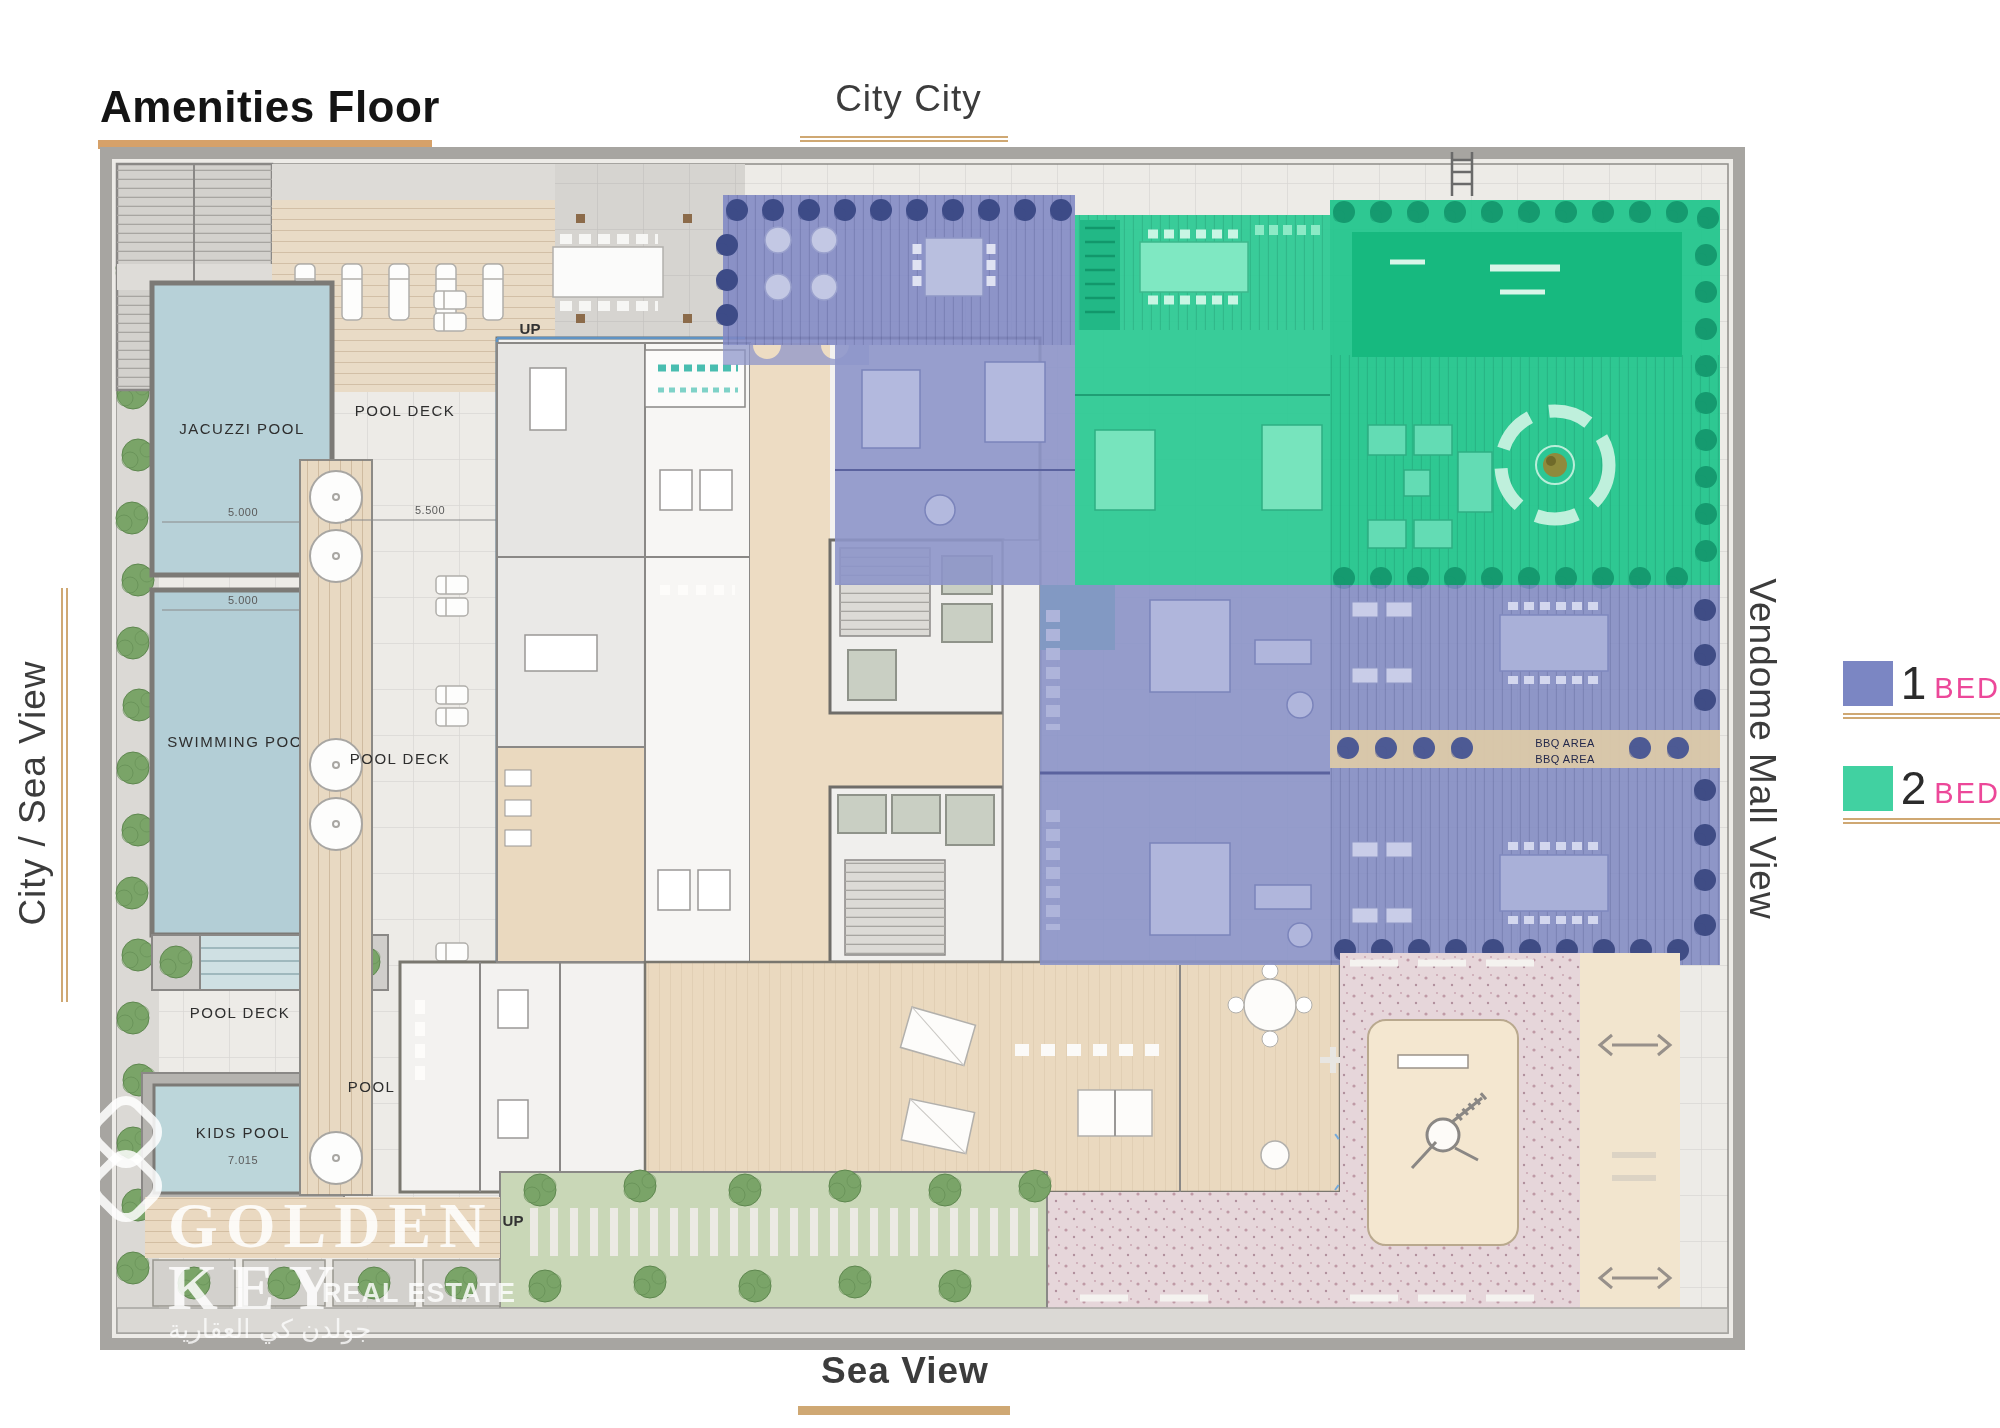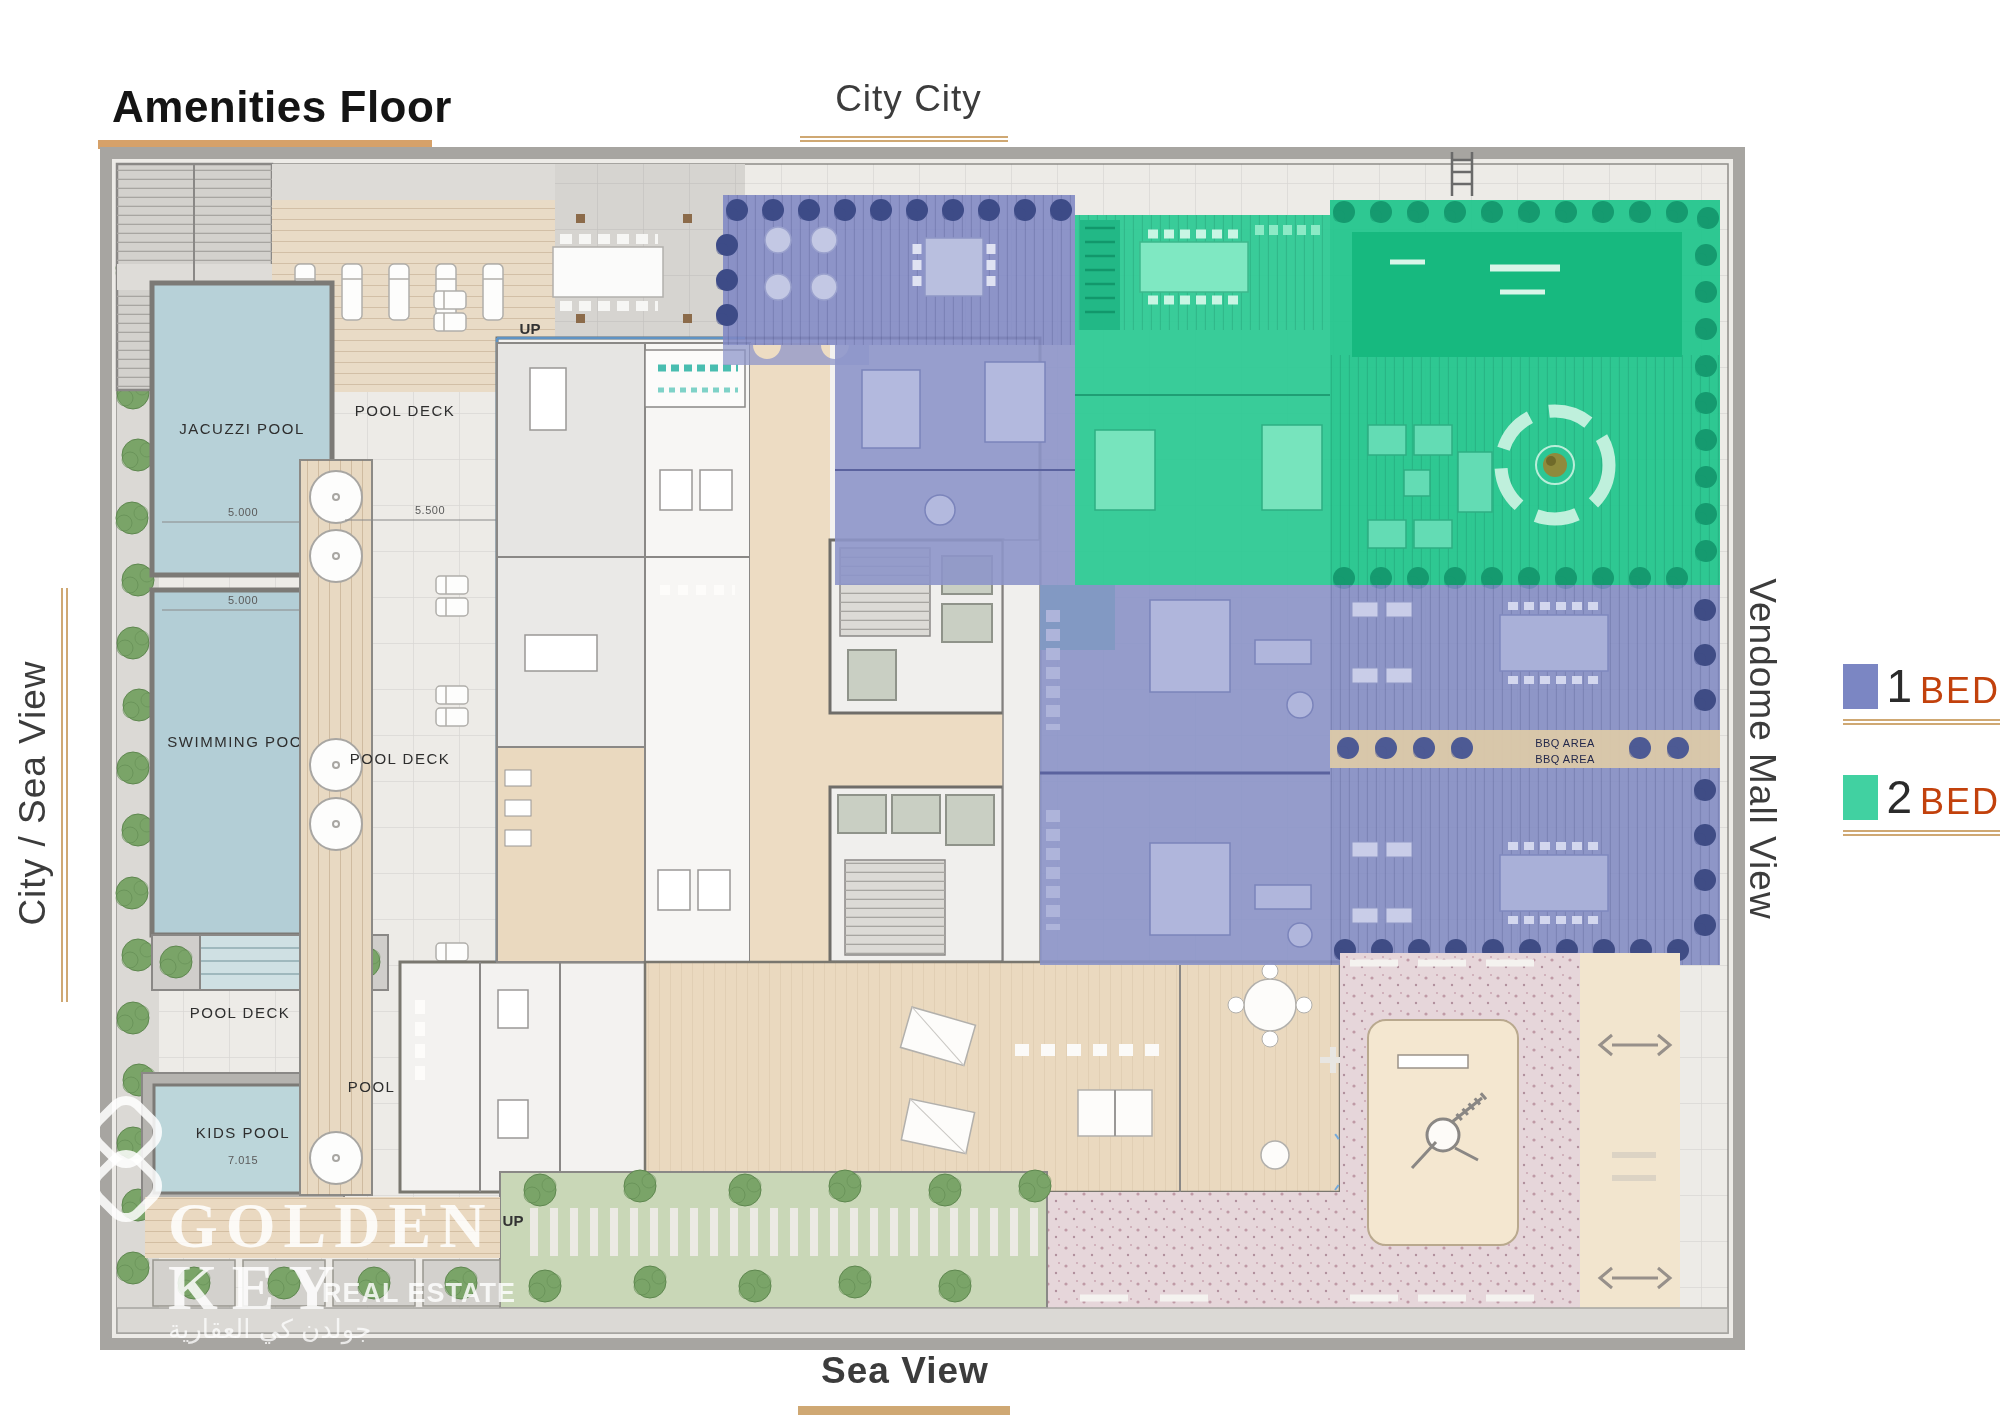--- a/index.html
+++ b/index.html
@@ -1,37 +1,37 @@
 <!DOCTYPE html>
 <html><head>
 <meta charset="utf-8">
 <style>
   html,body{margin:0;padding:0;background:#fff;}
   .page{position:relative;width:2000px;height:1428px;background:#ffffff;overflow:hidden;
         font-family:"Liberation Sans",sans-serif;}
   
-  .title{position:absolute;left:100px;top:82px;font-size:44px;font-weight:bold;color:#141414;letter-spacing:.5px;margin-left:12px;}
+  .title{position:absolute;left:100px;top:82px;font-size:44px;font-weight:bold;color:#141414;letter-spacing:.5px;}
   .title-rule{position:absolute;left:98px;top:140px;width:334px;height:9px;background:#d6a169;}
   .view-label{position:absolute;color:#3c3c3c;font-size:37px;letter-spacing:1px;white-space:nowrap;text-align:center;}
   .v-top{left:806px;top:78px;width:205px;}
   .v-bottom{left:800px;top:1350px;width:210px;font-weight:bold;}
   .v-left{left:-182px;top:772px;width:430px;transform:rotate(-90deg);}
   .v-right{left:1522px;top:728px;width:480px;transform:rotate(90deg);}
   .gold-double-h{position:absolute;height:6px;border-top:2px solid #cfa873;border-bottom:2px solid #cfa873;box-sizing:border-box;}
   .r-top{left:800px;top:136px;width:208px;}
   .r-bottom{left:798px;top:1406px;width:212px;height:9px;background:#cfa873;border:none;}
   .gold-double-v{position:absolute;width:7px;border-left:2px solid #cfa873;border-right:2px solid #cfa873;box-sizing:border-box;}
   .r-left{left:61px;top:588px;height:414px;}
   .r-right{left:1717px;top:528px;height:424px;}
   
   .legend{position:absolute;left:1843px;top:660px;width:157px;}
   .legend-item{position:relative;margin-bottom:46px;}
   .legend-row{display:flex;align-items:center;gap:8px;}
   .legend-num{font-size:46px;color:#2b2b2b;line-height:1;}
-  .legend-unit{font-size:36px;color:#c2410c;letter-spacing:2px;padding-top:10px;}
+  .legend-unit{font-size:29px;color:#ec4899;letter-spacing:2px;padding-top:10px;}
   .legend-rule{margin-top:7px;height:6px;border-top:2px solid #cfa873;border-bottom:2px solid #cfa873;box-sizing:border-box;width:157px;}
   
   svg text{font-family:"Liberation Sans",sans-serif;}
   .plan-label{font-size:15px;letter-spacing:1.5px;fill:#2e2e2e;text-anchor:middle;}
   .dim{font-size:11px;fill:#5a5a5a;text-anchor:middle;letter-spacing:.5px;}
   .up{font-size:15px;font-weight:bold;fill:#333;text-anchor:middle;}
   .bbq{font-size:11px;fill:#23284b;text-anchor:middle;letter-spacing:.5px;}
   .wm-serif{font-family:"Liberation Serif",serif;font-weight:bold;fill:#ffffff;fill-opacity:.85;}
   .wm-sans{font-family:"Liberation Sans",sans-serif;font-weight:bold;fill:#ffffff;fill-opacity:.82;}
   .wm-ar{font-family:"DejaVu Sans",sans-serif;fill:#ffffff;fill-opacity:.75;font-size:26px;letter-spacing:10px;}

